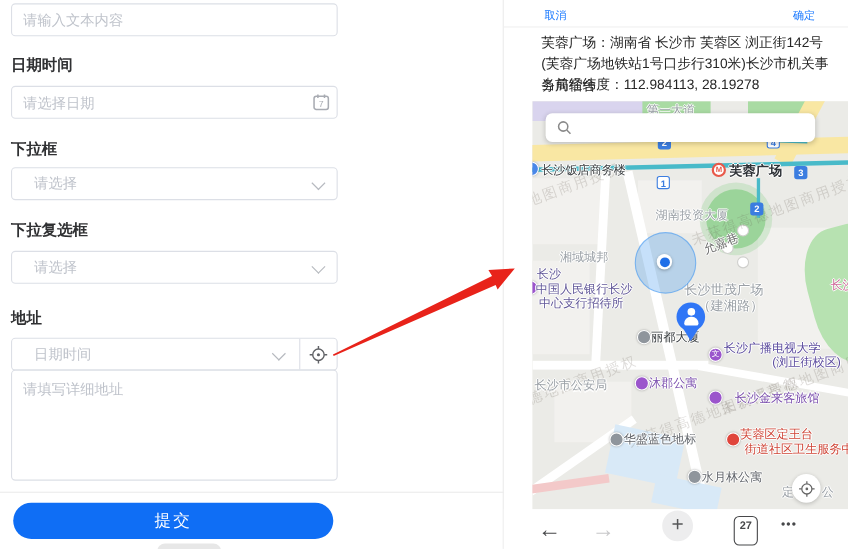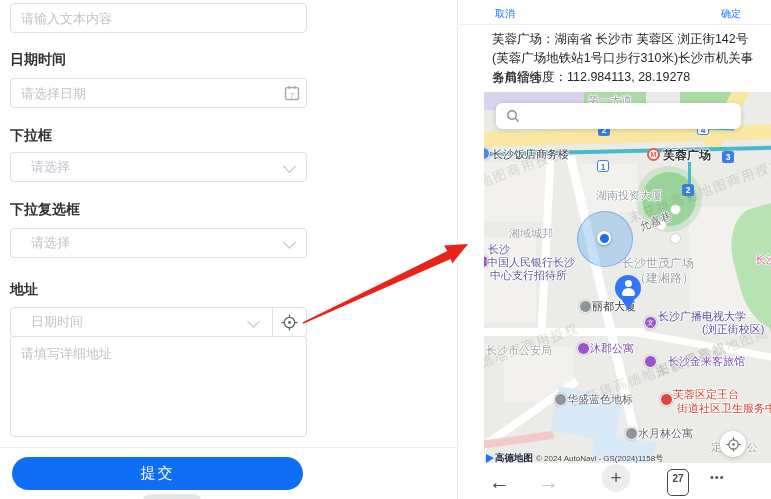--- a/index.html
+++ b/index.html
@@ -224,25 +224,20 @@
       <svg width="15" height="15" viewBox="0 0 17 17">
         <circle cx="8.5" cy="8.5" r="5.2" fill="none" stroke="#666" stroke-width="1.3"></circle>
         <circle cx="8.5" cy="8.5" r="1.4" fill="#666"></circle>
         <line x1="8.5" y1="0.5" x2="8.5" y2="3.2" stroke="#666" stroke-width="1.3"></line>
         <line x1="8.5" y1="13.8" x2="8.5" y2="16.5" stroke="#666" stroke-width="1.3"></line>
         <line x1="0.5" y1="8.5" x2="3.2" y2="8.5" stroke="#666" stroke-width="1.3"></line>
         <line x1="13.8" y1="8.5" x2="16.5" y2="8.5" stroke="#666" stroke-width="1.3"></line>
       </svg>
     </div>
 
-    <div class="attr">
-      <span class="amap-tri"></span>
-      <span class="amap-name">高德地图</span>
-      <span>© 2024 AutoNavi - GS(2024)1158号</span>
-    </div>
   </div>
 
   <div id="toolbar">
     <span class="tbico" style="left:31px;top:8px;">←</span>
     <span class="tbico" style="left:80px;top:8px;color:#c8c8ca;">→</span>
     <div class="abs" style="left:144px;top:1px;width:28px;height:28px;border-radius:50%;background:#ededee;text-align:center;">
       <span style="font-size:19px;color:#565759;line-height:28px;">+</span>
     </div>
     <div class="tabbadge">27</div>
     <span class="tbico" style="left:252px;top:9px;font-size:11px;letter-spacing:1px;">•••</span>

